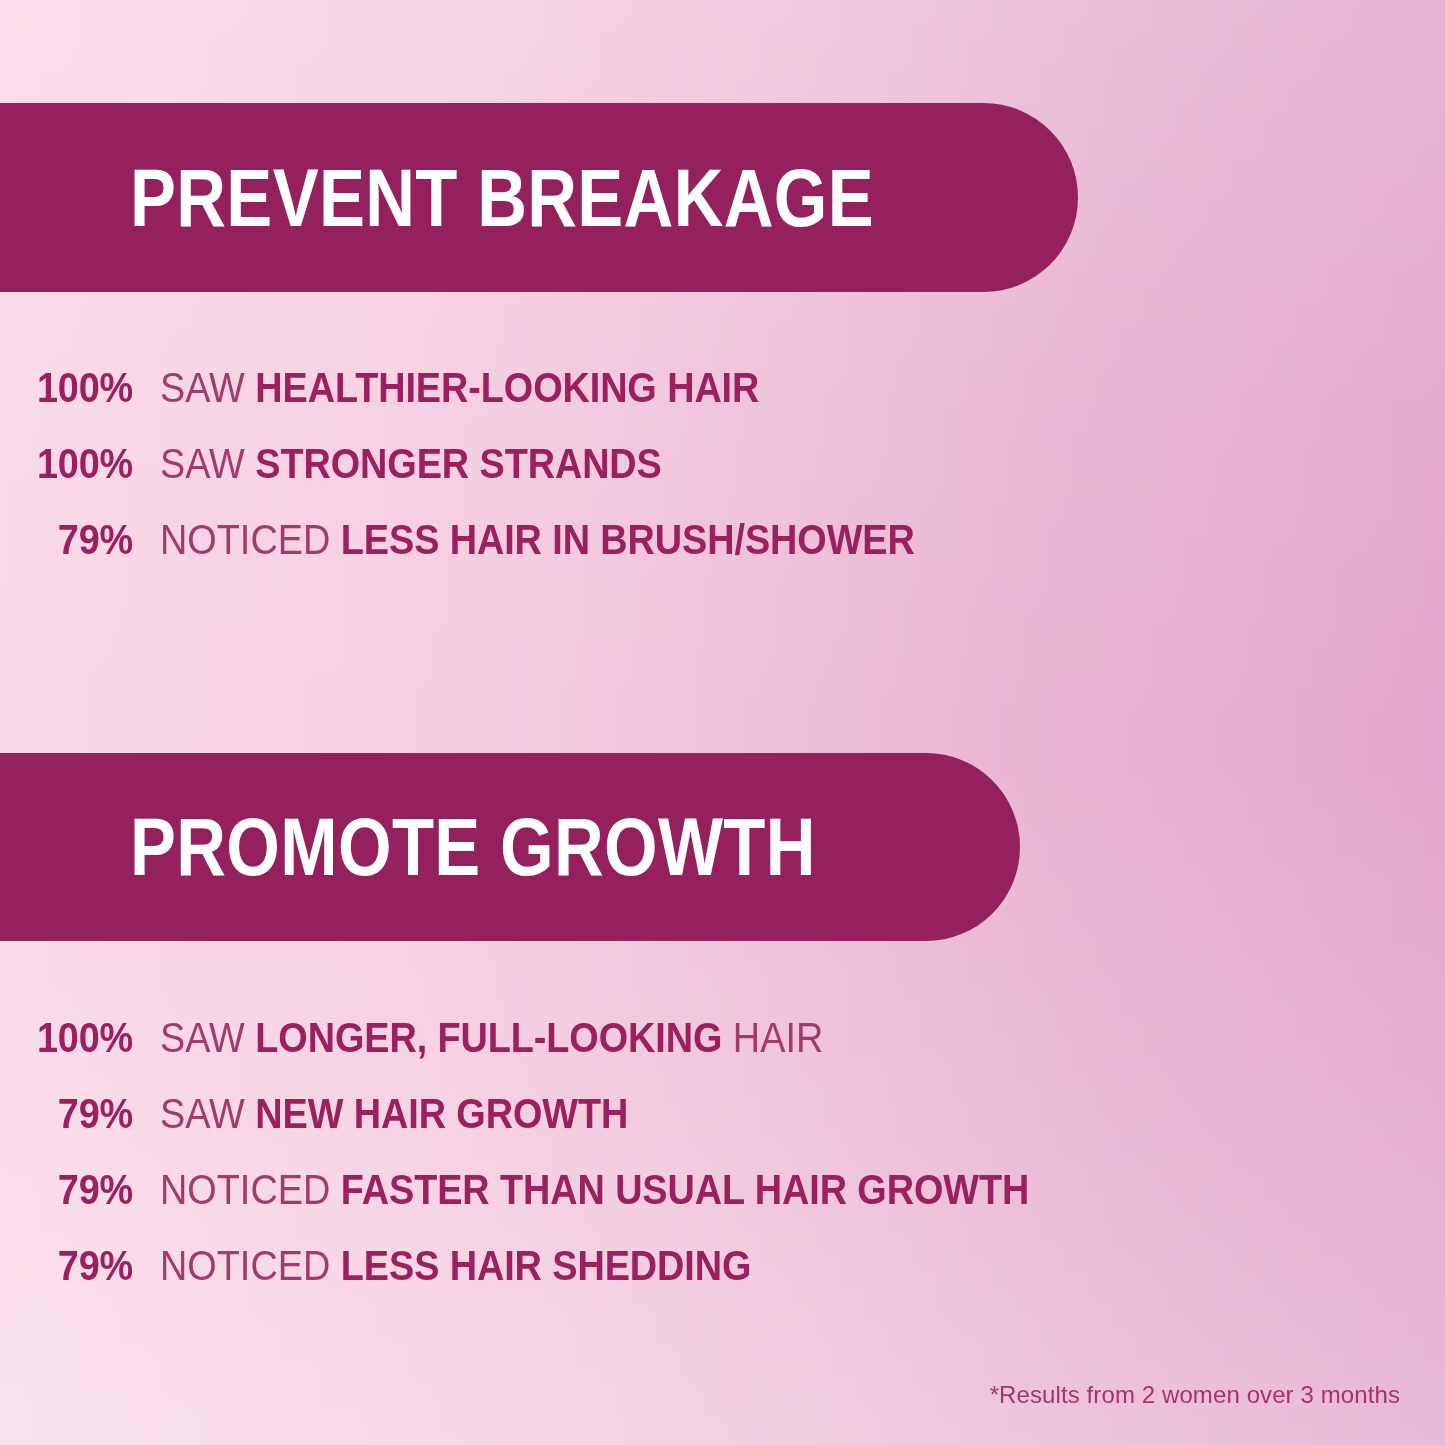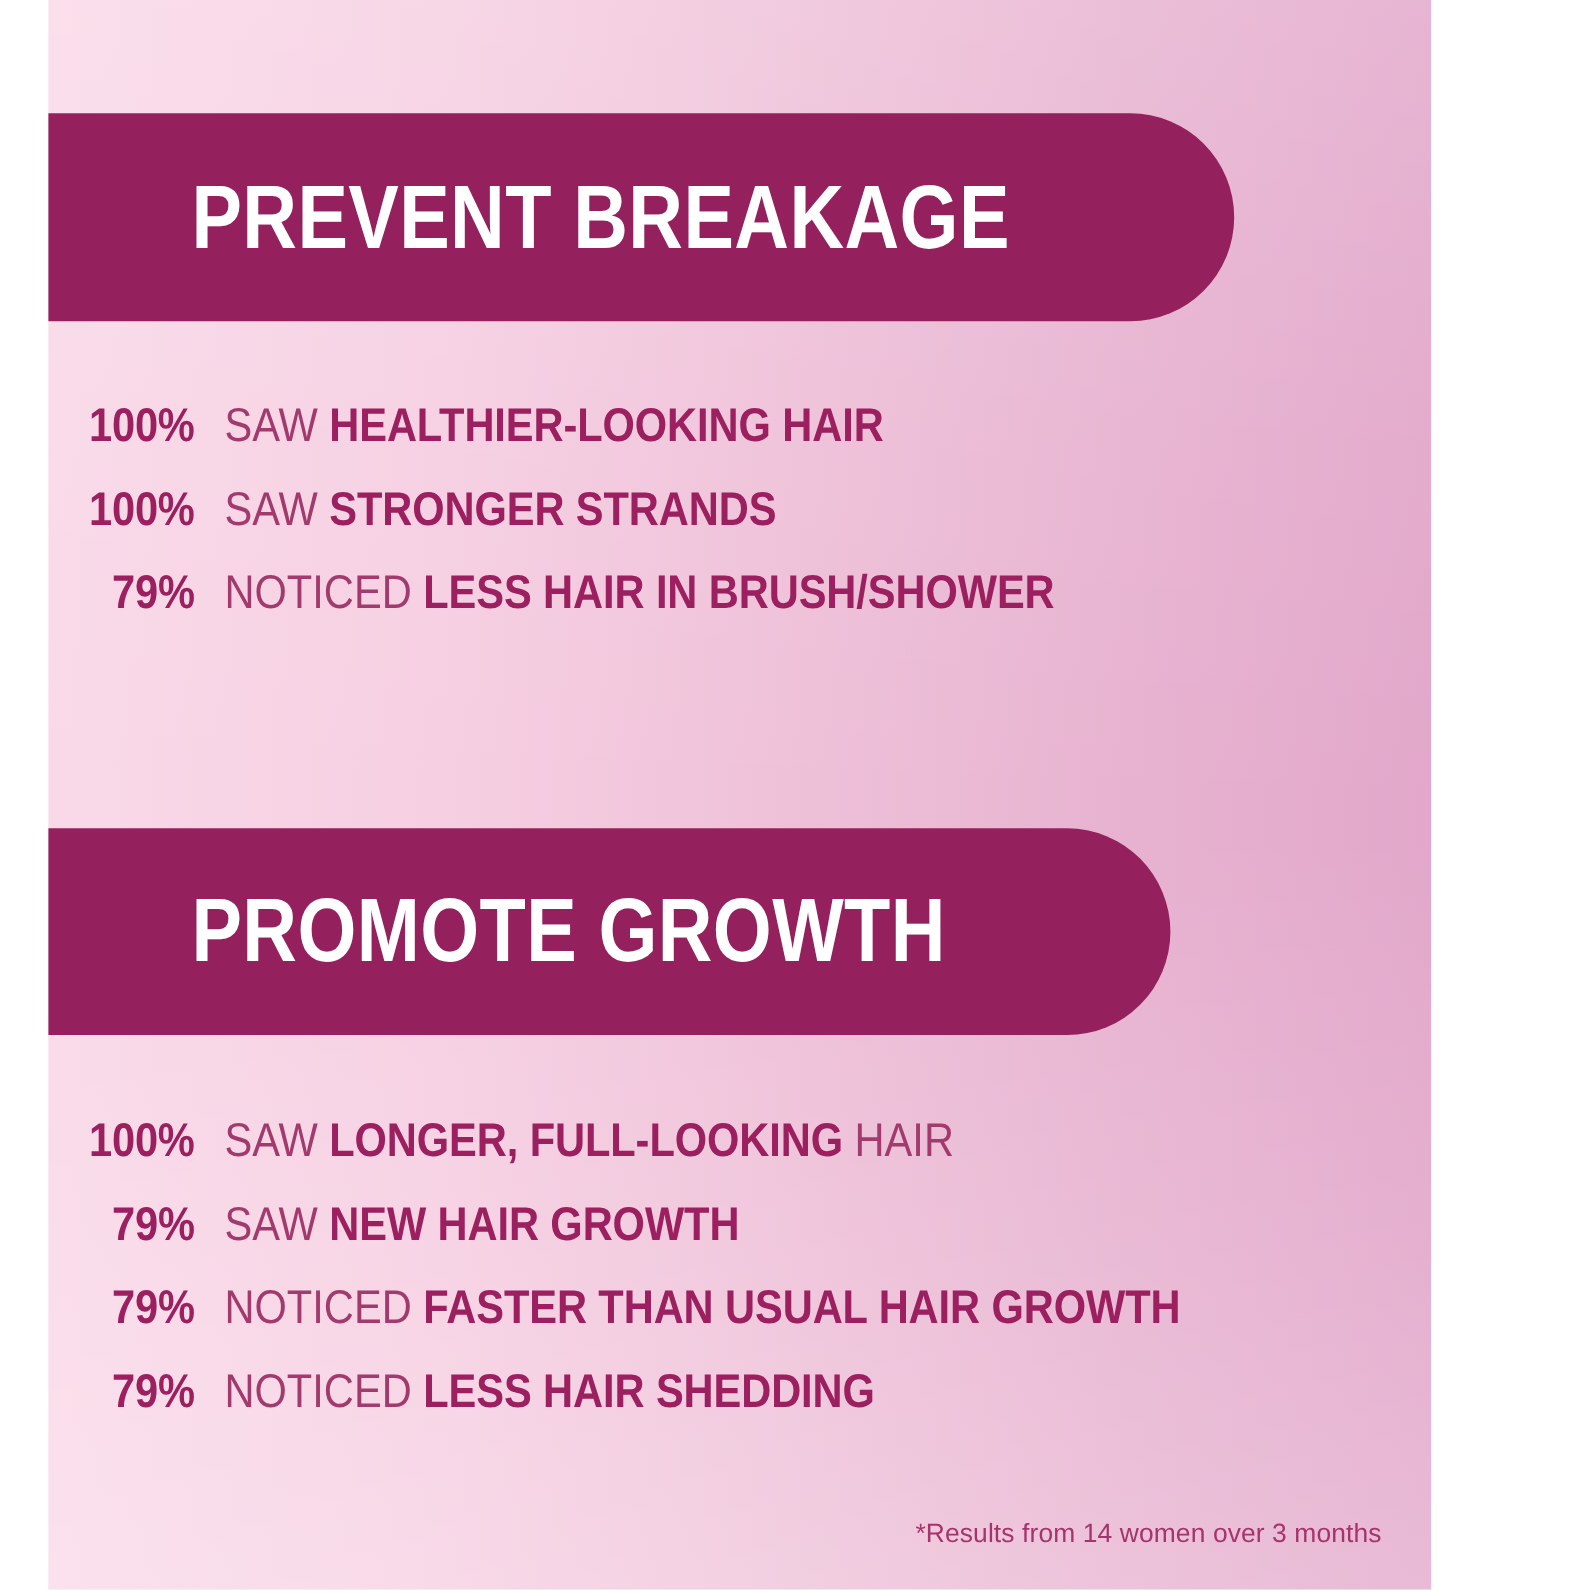--- a/index.html
+++ b/index.html
@@ -9,32 +9,31 @@
 
   body {
     width: 1445px;
     height: 1445px;
     font-family: "Liberation Sans", sans-serif;
     overflow: hidden;
   }
 
   #infographic {
     position: relative;
-    width: 1257px;
+    width: 1445px;
     height: 1445px;
     background:
       linear-gradient(180deg,
         rgba(255,255,255,0.16) 0%,
         rgba(255,255,255,0.05) 28%,
         rgba(255,255,255,0.00) 52%,
         rgba(255,255,255,0.10) 78%,
         rgba(255,255,255,0.22) 100%),
       linear-gradient(90deg, #f9d9e8 0%, #f6cfe2 28%, #eec0d8 55%, #e7b2d0 78%, #e2a7ca 100%);
     overflow: hidden;
-    margin-left: 44px;
   }
 
   
   .banner {
     position: absolute;
     left: -40px;
     display: flex;
     align-items: center;
     background: #94215e;
     border-top-right-radius: 999px;
@@ -186,15 +185,15 @@
       <span class="stat-pct">79%</span>
       <span class="stat-text"><span class="stat-verb">NOTICED</span> <span class="stat-claim">FASTER THAN USUAL HAIR GROWTH</span></span>
     </div>
 
     <div class="stat-row">
       <span class="stat-pct">79%</span>
       <span class="stat-text"><span class="stat-verb">NOTICED</span> <span class="stat-claim">LESS HAIR SHEDDING</span></span>
     </div>
   </div>
 
-  <div id="footnote">*Results from 14 women over 3 months</div>
+  <div id="footnote">*Results from 2 women over 3 months</div>
 
 </div>
 
 </body></html>

